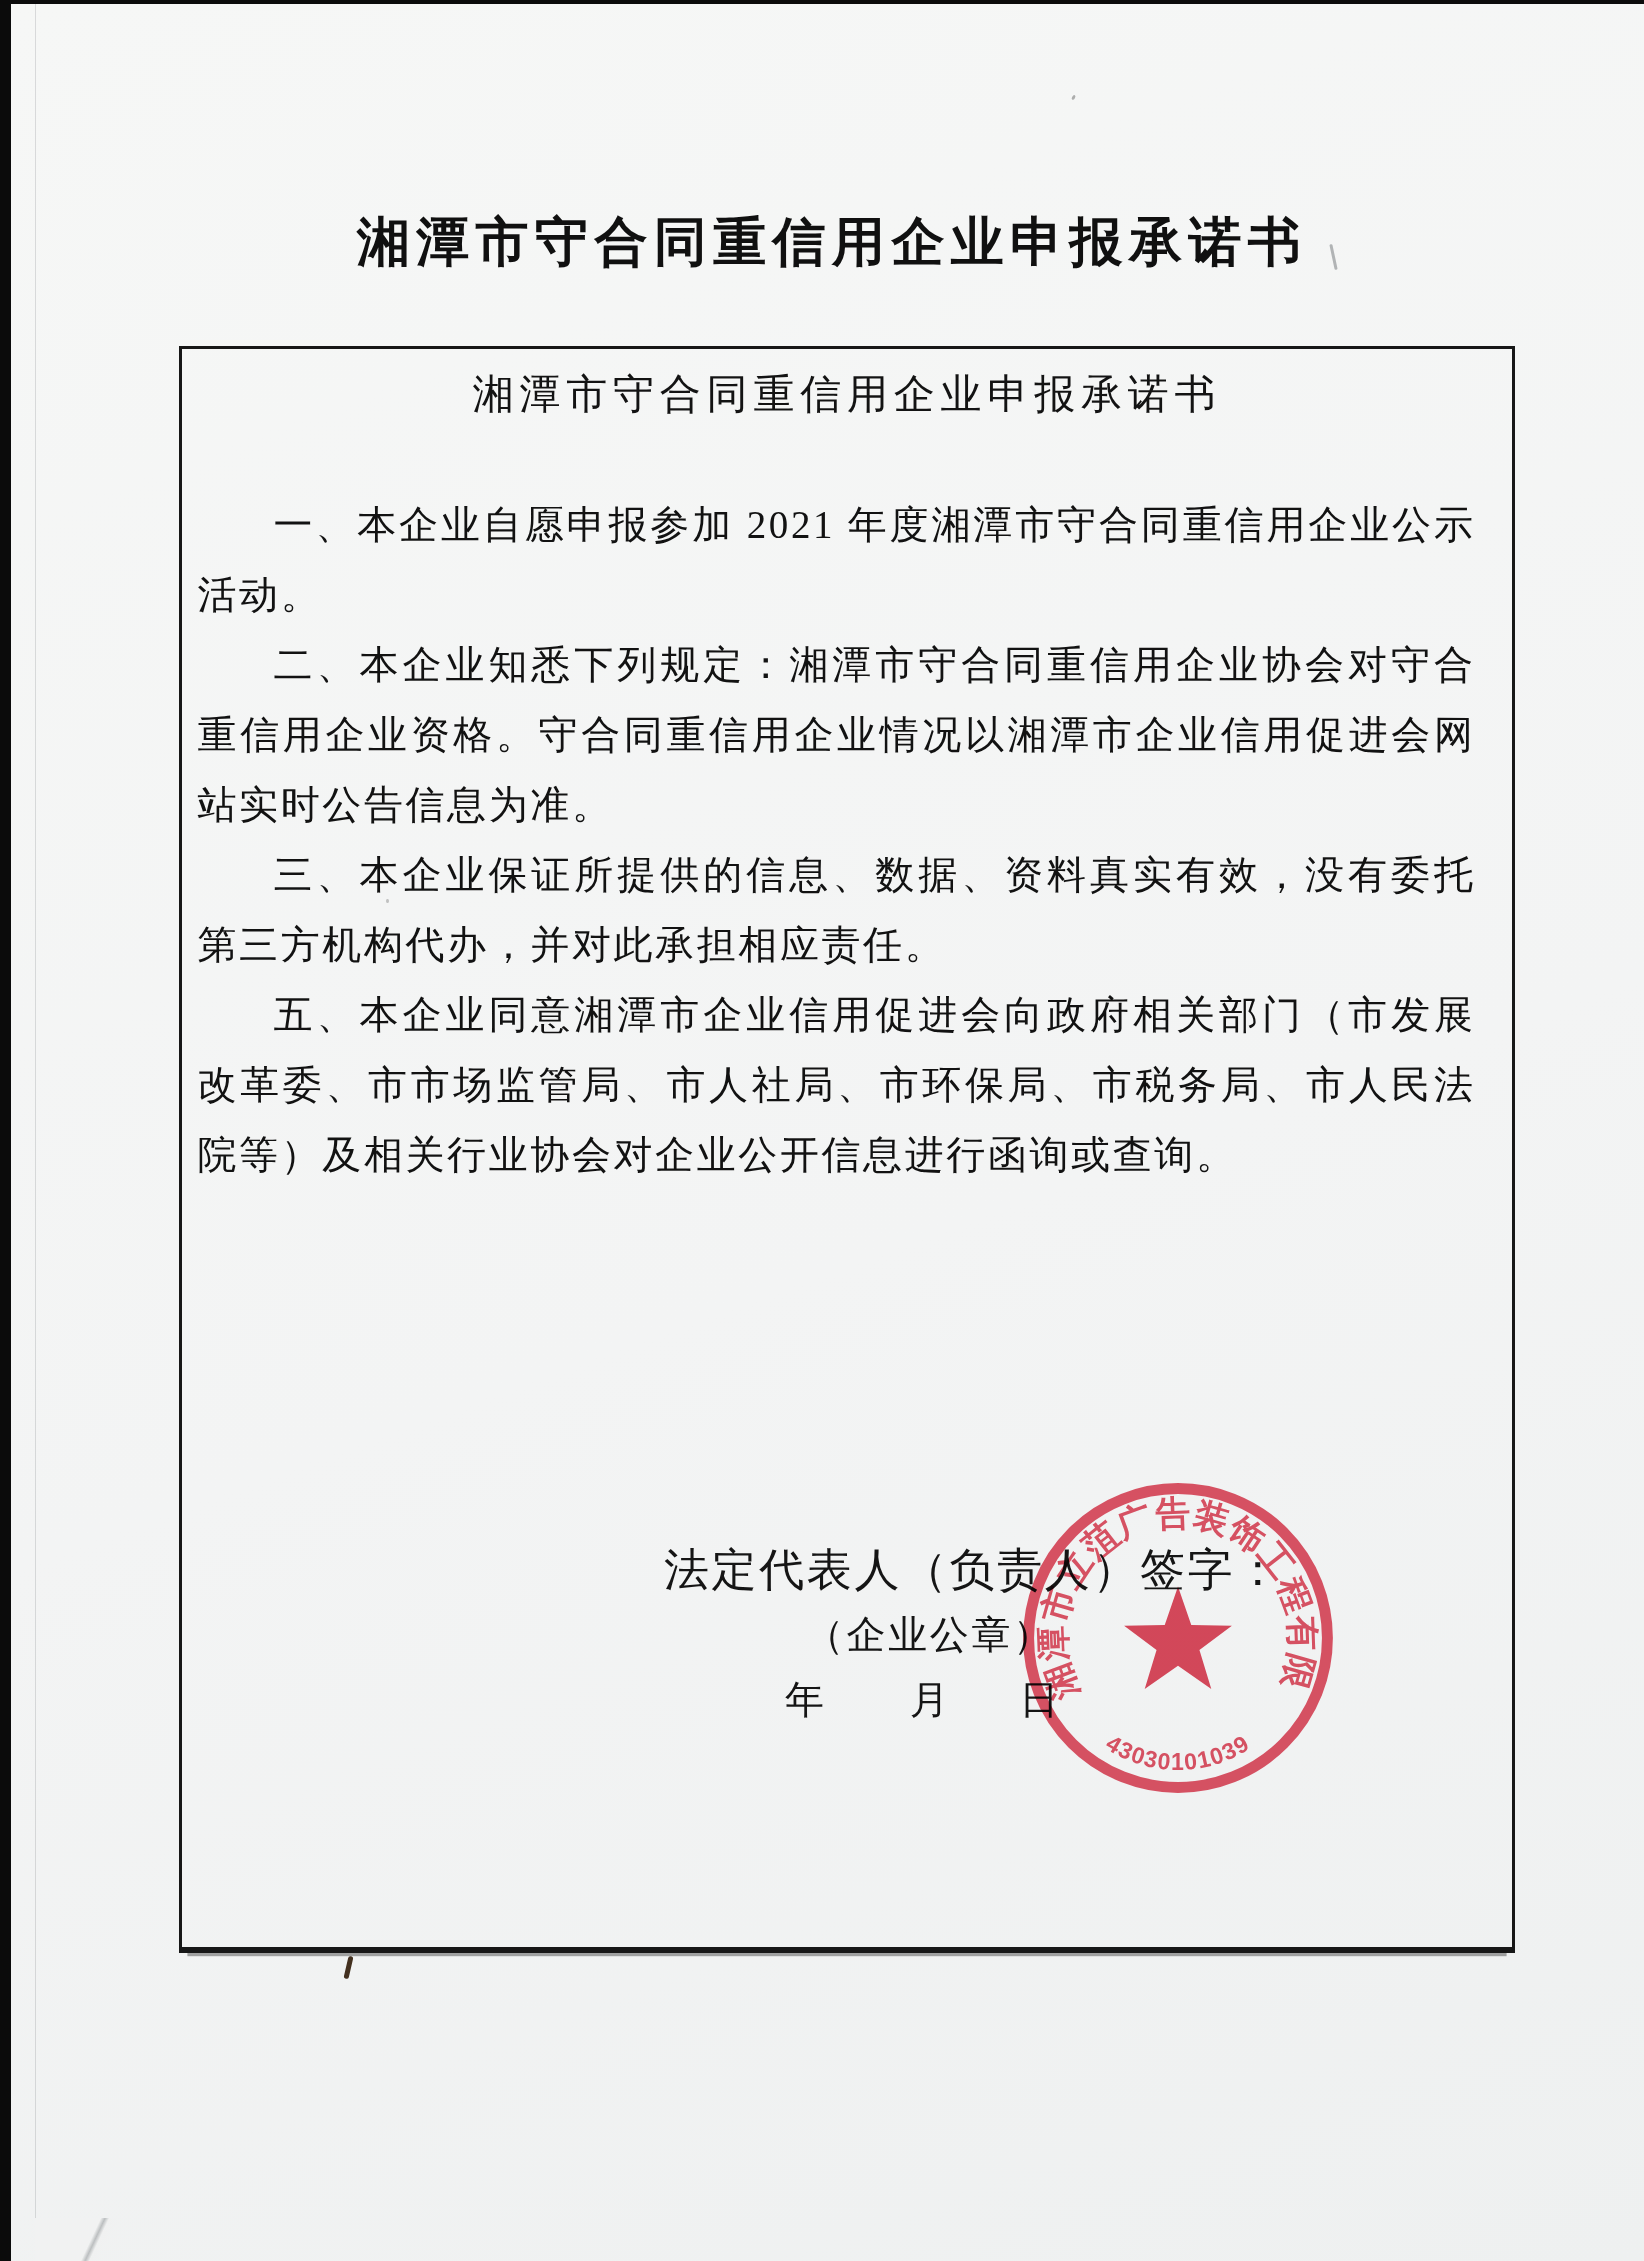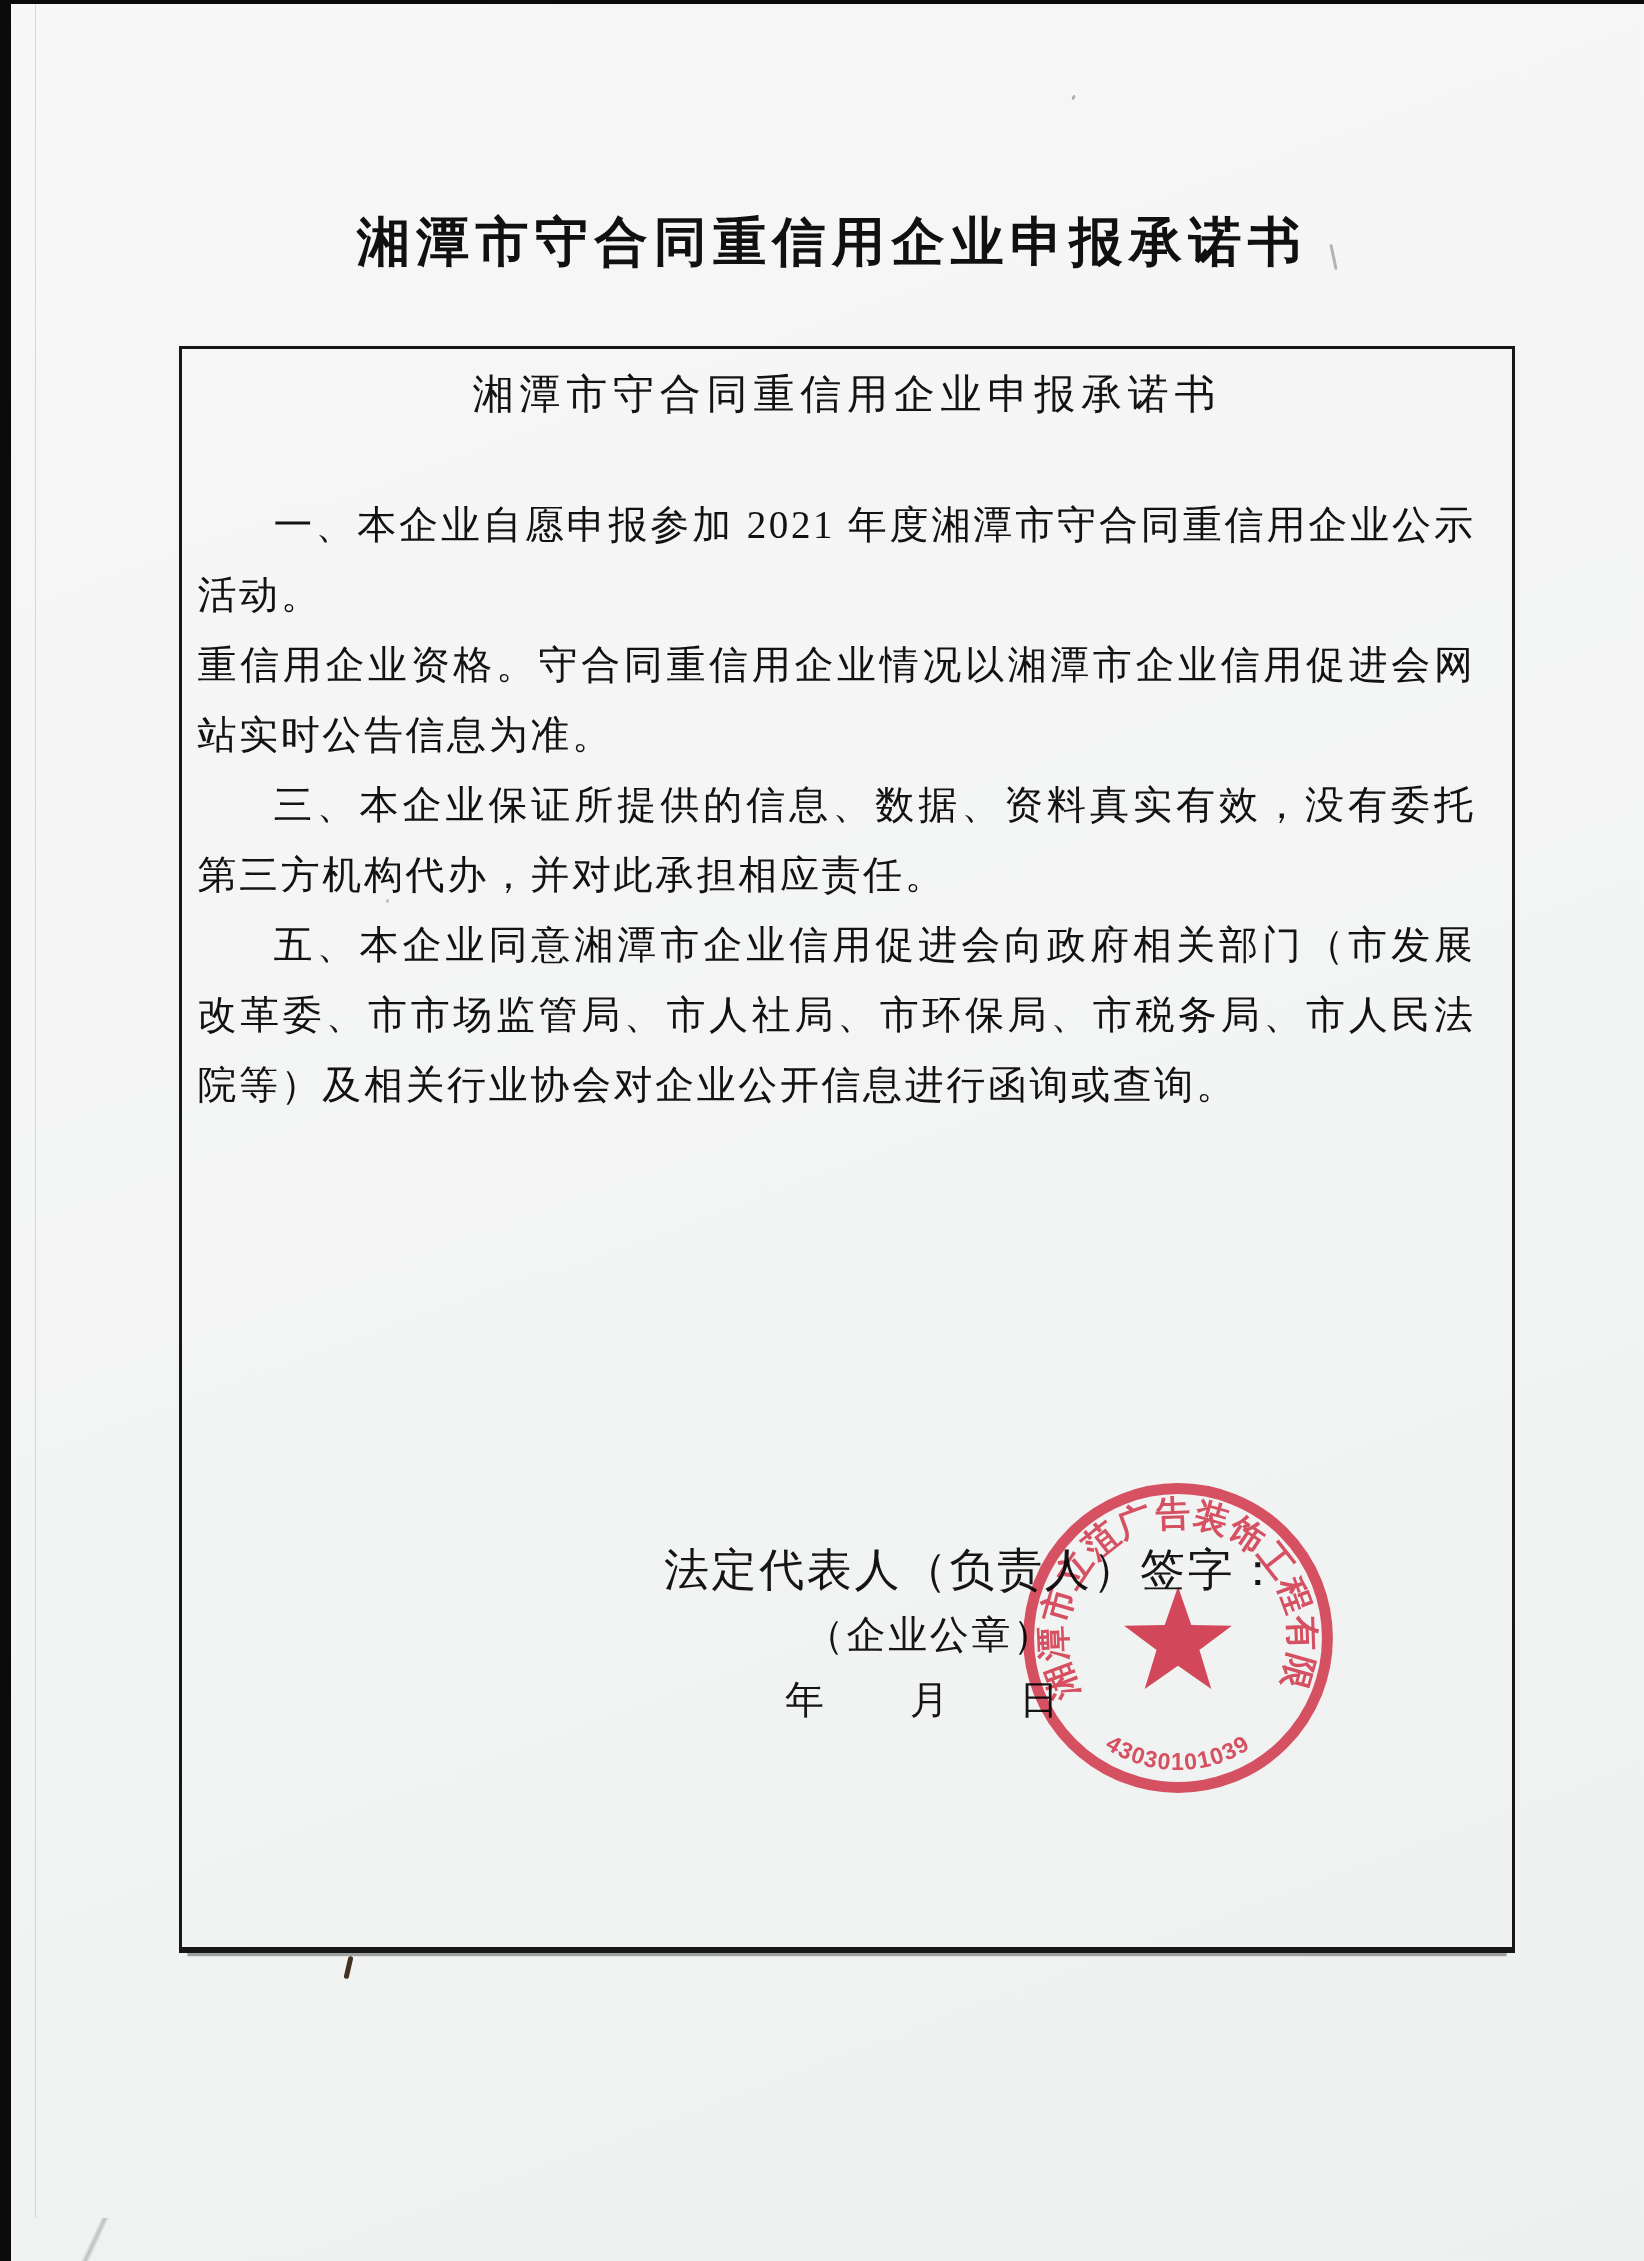--- a/index.html
+++ b/index.html
@@ -75,20 +75,21 @@
 <div class="scan-edge-top"></div>
 <div class="paper-edge-line"></div>
 
 <div class="main-title">湘潭市守合同重信用企业申报承诺书</div>
 
 <div class="doc-box">
   <div class="inner-title">湘潭市守合同重信用企业申报承诺书</div>
   <div class="body-lines">
     <div class="line j ind">一、本企业自愿申报参加 2021 年度湘潭市守合同重信用企业公示</div>
     <div class="line">活动。</div>
+    <div class="line j ind">二、本企业知悉下列规定：湘潭市守合同重信用企业协会对守合</div>
     <div class="line j">重信用企业资格。守合同重信用企业情况以湘潭市企业信用促进会网</div>
     <div class="line">站实时公告信息为准。</div>
     <div class="line j ind">三、本企业保证所提供的信息、数据、资料真实有效，没有委托</div>
     <div class="line">第三方机构代办，并对此承担相应责任。</div>
     <div class="line j ind">五、本企业同意湘潭市企业信用促进会向政府相关部门（市发展</div>
     <div class="line j">改革委、市市场监管局、市人社局、市环保局、市税务局、市人民法</div>
     <div class="line">院等）及相关行业协会对企业公开信息进行函询或查询。</div>
   </div>
 </div>
 

